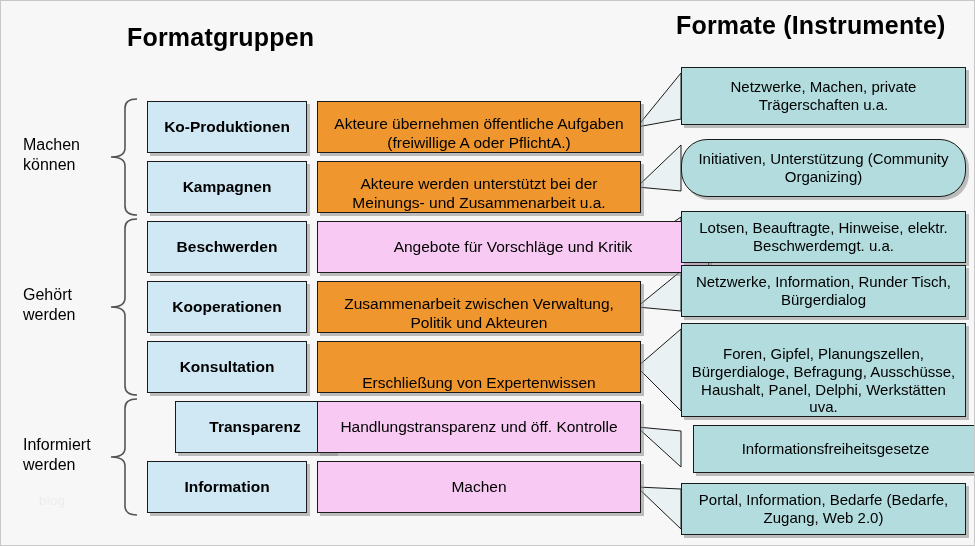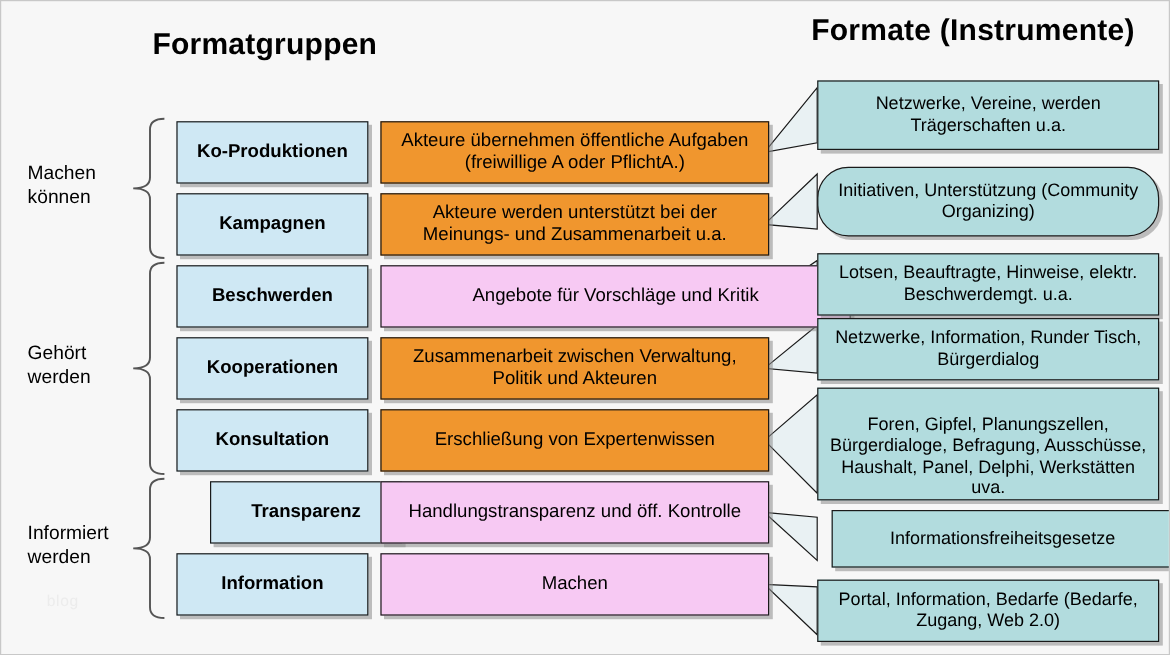--- a/index.html
+++ b/index.html
@@ -45,20 +45,21 @@
 
   .group-box {
     background: #cfe8f4;
     font-size: 15.5px;
     font-weight: bold;
   }
   .fmt-orange {
     background: #f0962e;
     font-size: 15.5px;
     font-weight: normal;
+    align-items: flex-end;
   }
   .fmt-pink {
     background: #f7c9f3;
     font-size: 15.5px;
     font-weight: normal;
   }
   .instr-box {
     background: #b2dcde;
     font-size: 15px;
     font-weight: normal;
@@ -200,21 +201,21 @@
       </div>
       <div class="box fmt-pink" style="left: 316px; top: 400px; width: 324px; height: 52px;">
         <span>Handlungstransparenz und öff. Kontrolle</span>
       </div>
       <div class="box fmt-pink" style="left: 316px; top: 460px; width: 324px; height: 52px;">
         <span>Machen</span>
       </div>
     </div>
   <div id="instr-layer">
       <div class="box instr-box" style="left: 680px; top: 66px; width: 285px; height: 58px;">
-        <span>Netzwerke, Vereine, werden Trägerschaften u.a.</span>
+        <span>Netzwerke, Machen, private Trägerschaften u.a.</span>
       </div>
       <div class="box instr-box" style="left: 680px; top: 138px; width: 285px; height: 58px; border-radius: 26px;">
         <span>Initiativen, Unterstützung (Community Organizing)</span>
       </div>
       <div class="box instr-box" style="left: 680px; top: 210px; width: 285px; height: 52px; justify-content: flex-end;">
         <span>Lotsen, Beauftragte, Hinweise, elektr. Beschwerdemgt. u.a.</span>
       </div>
       <div class="box instr-box" style="left: 680px; top: 264px; width: 285px; height: 52px;">
         <span>Netzwerke, Information, Runder Tisch, Bürgerdialog</span>
       </div>

